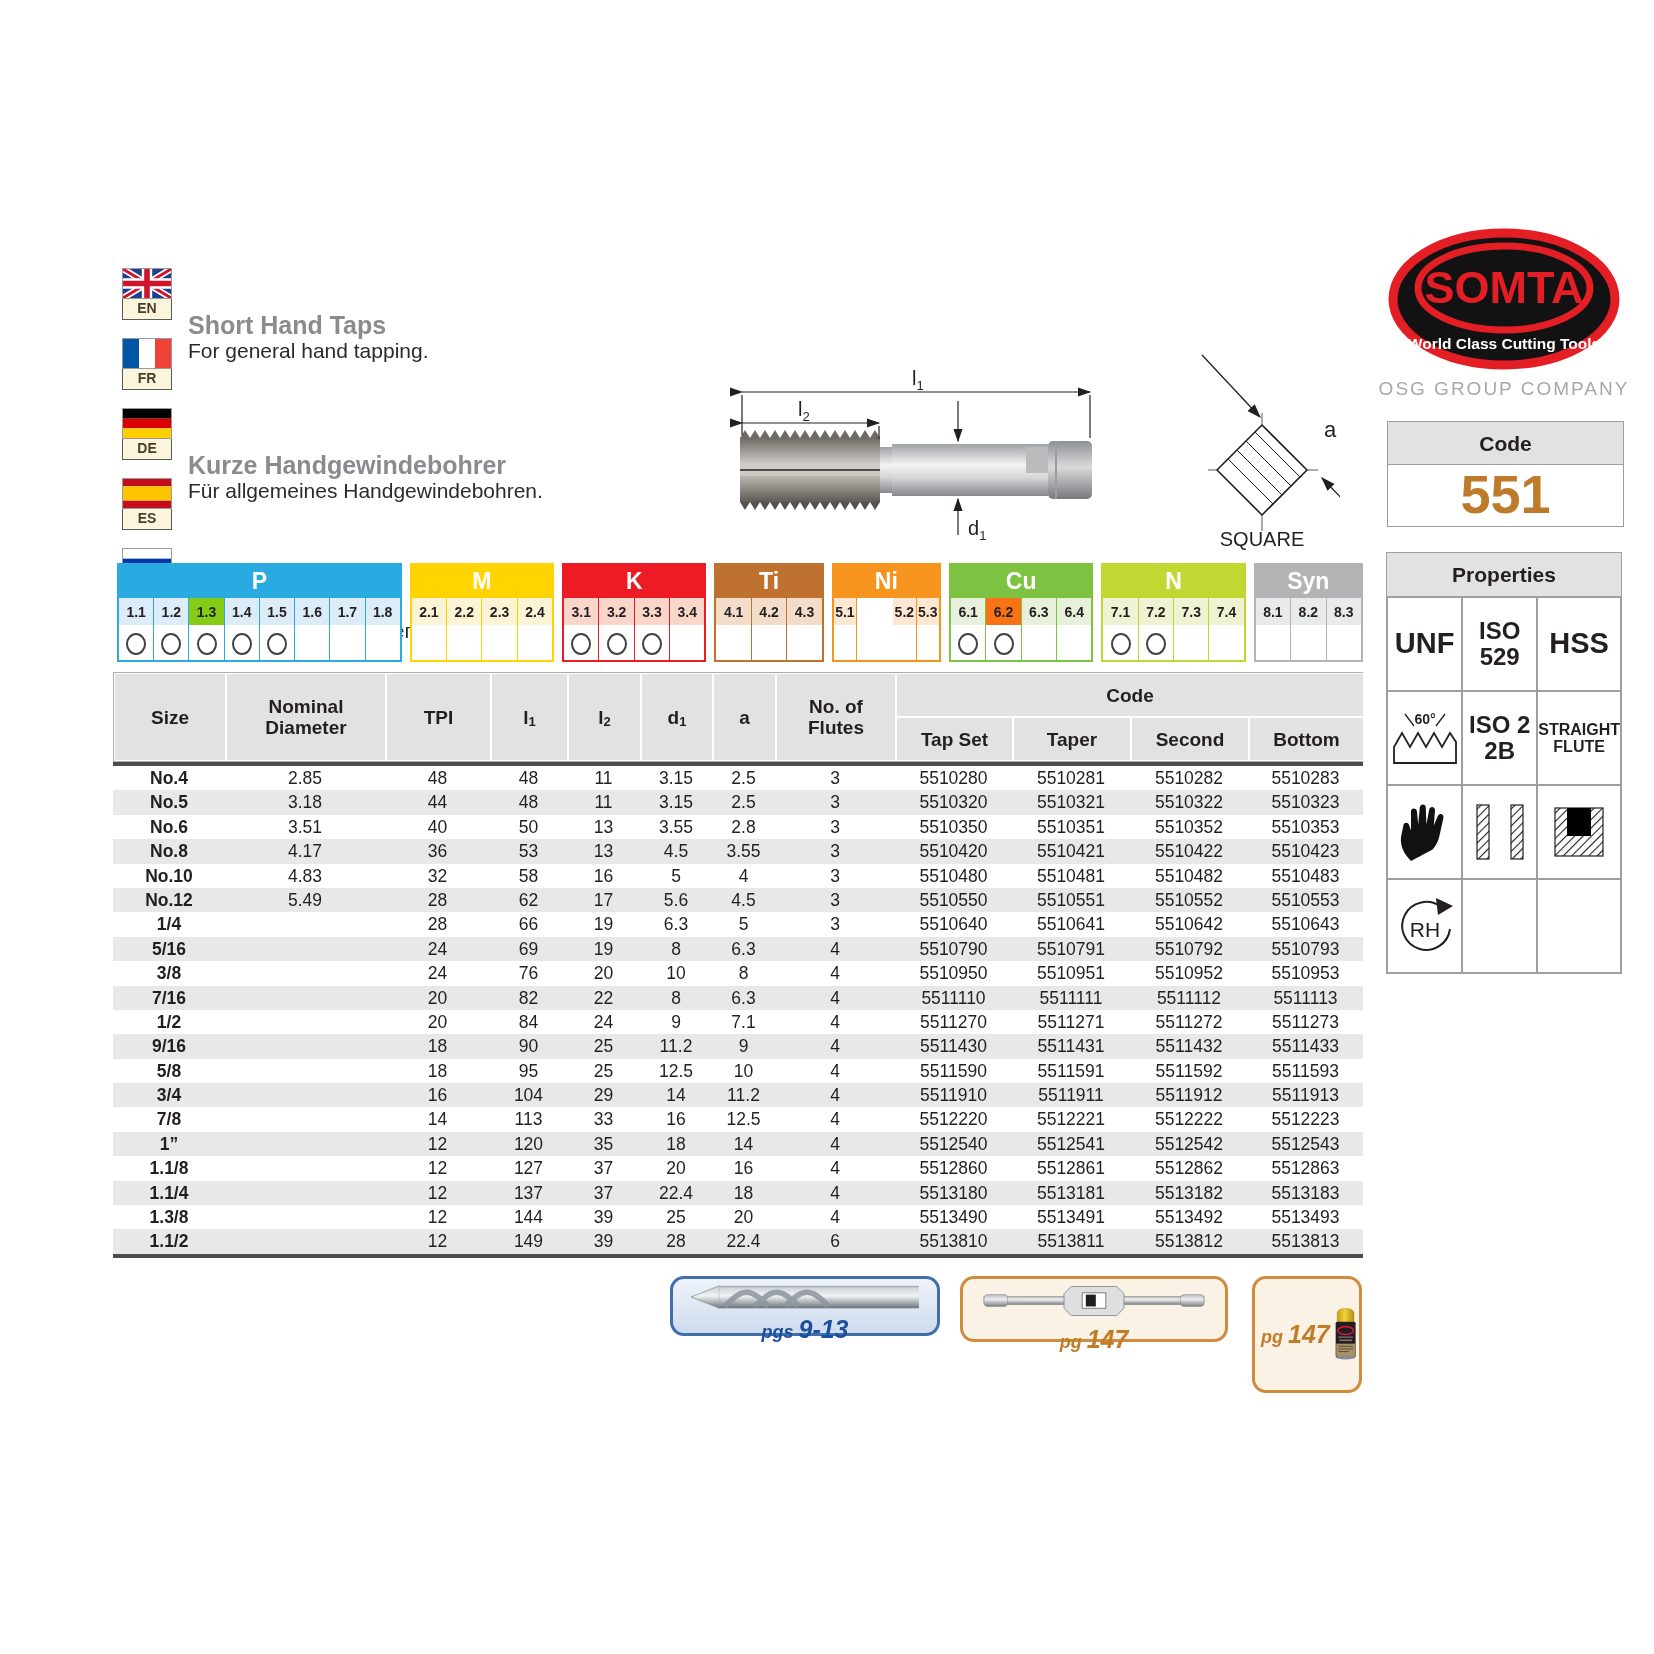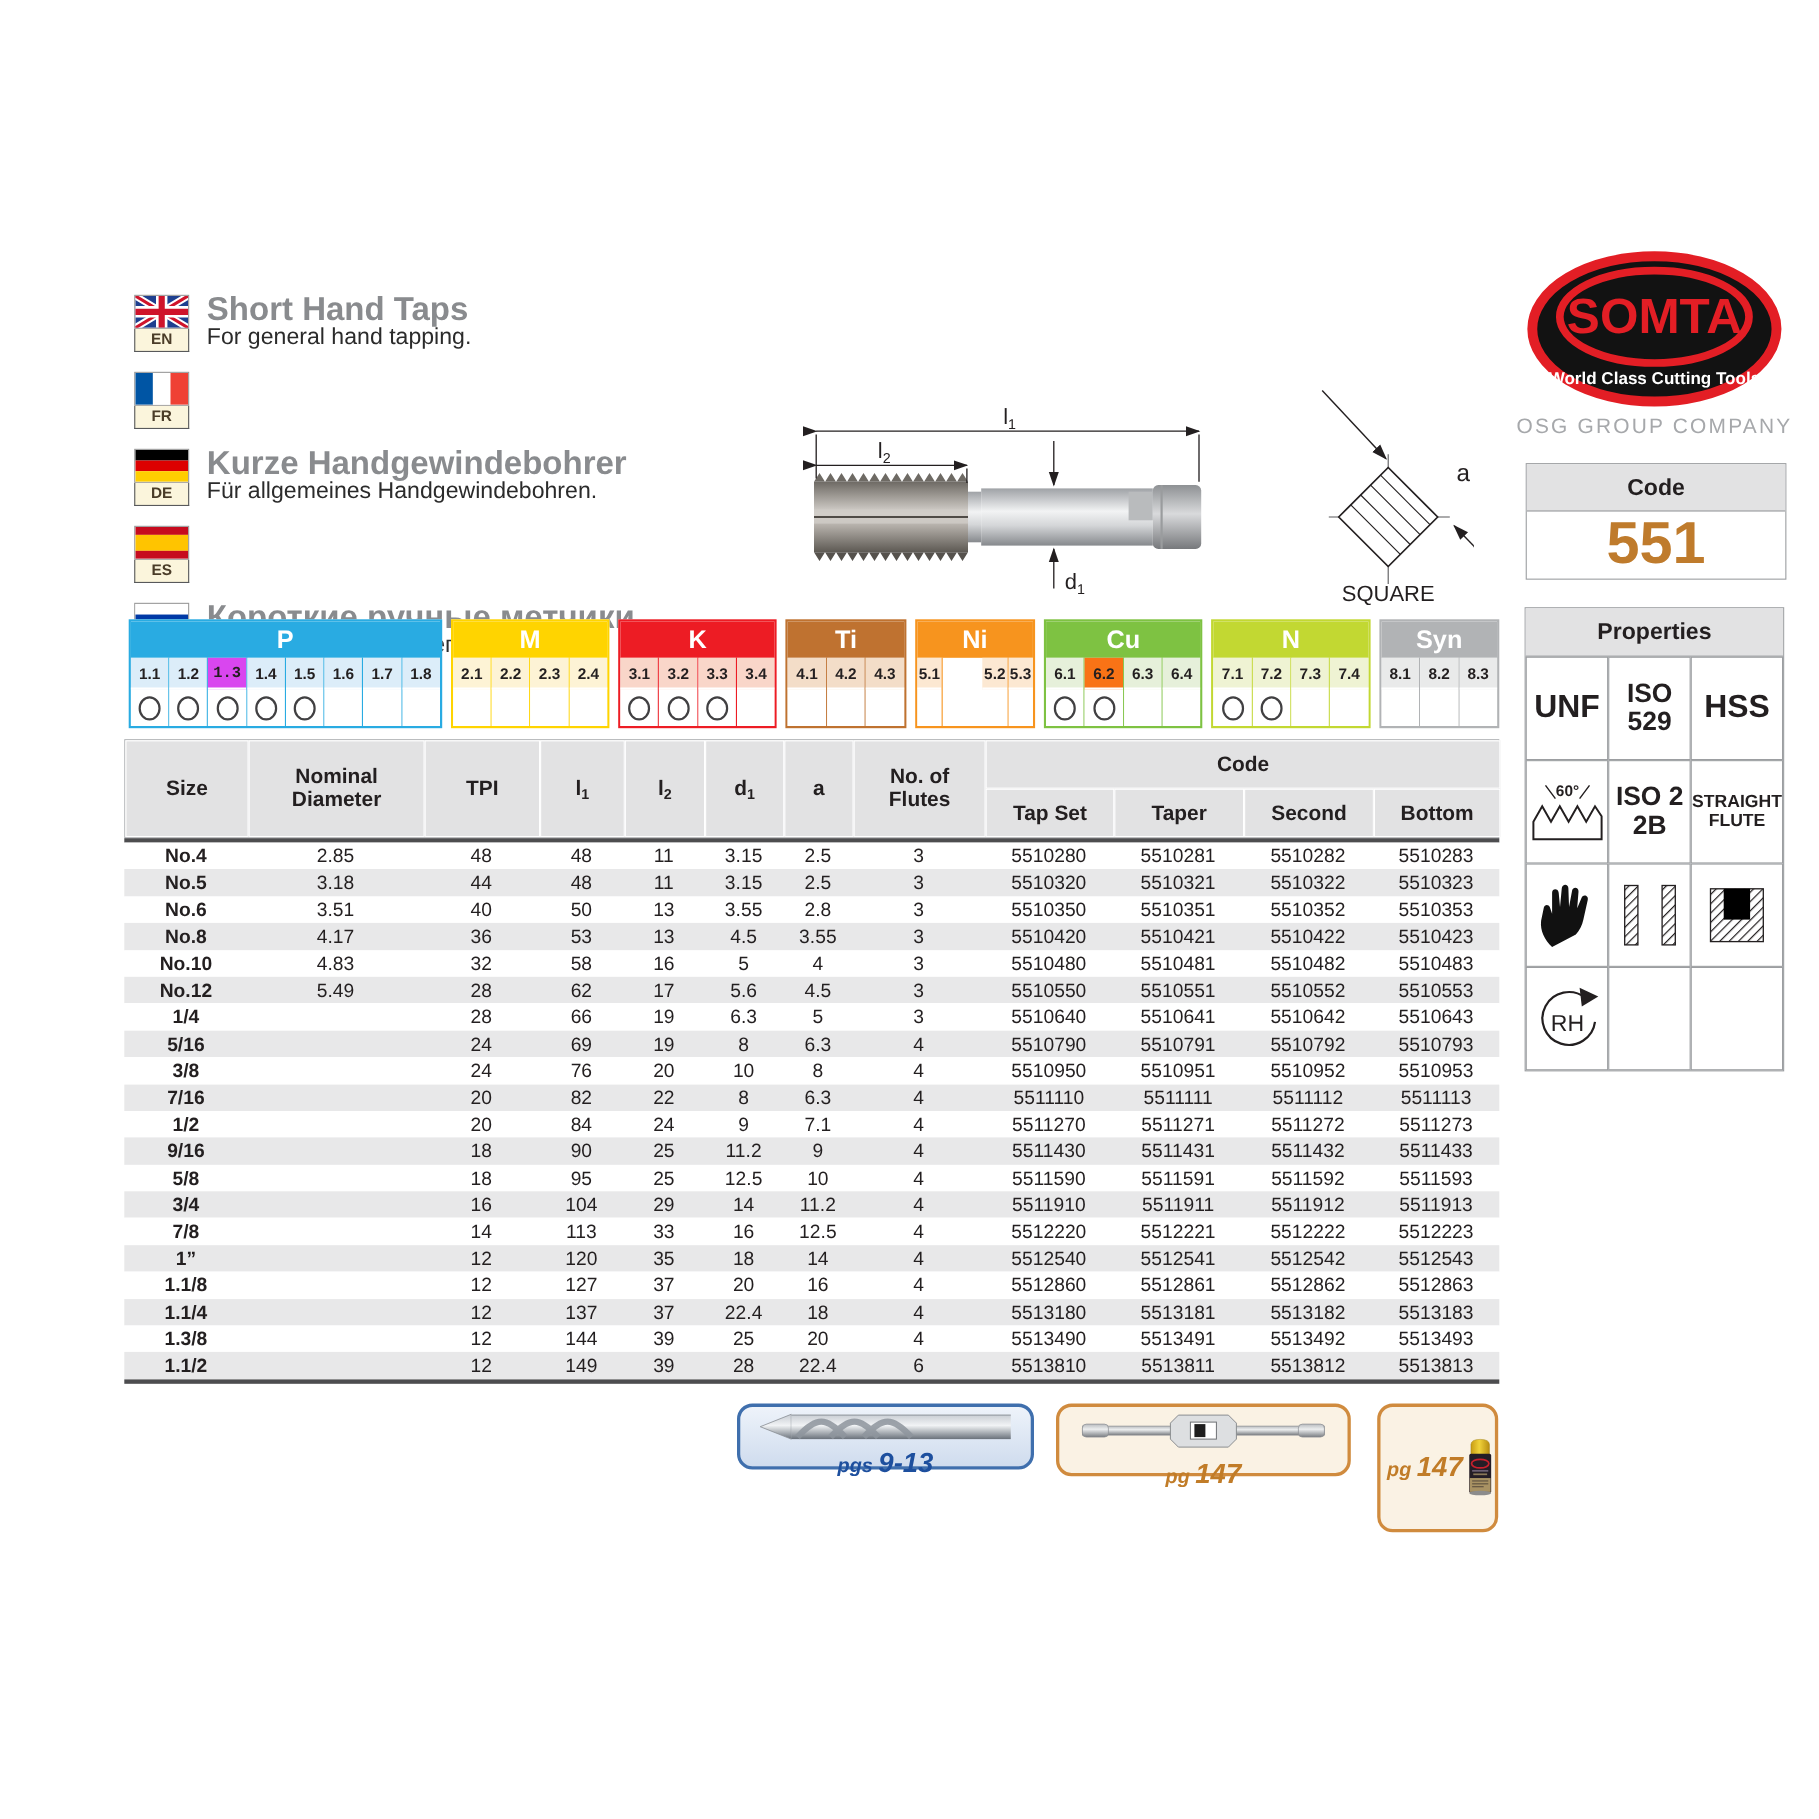--- a/index.html
+++ b/index.html
@@ -9,21 +9,21 @@
     font-family: "Liberation Sans", sans-serif; color:#231f20; overflow:hidden;
   }
 
   
   .languages { position:absolute; left:122px; top:268px; width:560px; }
   .lang-item { display:flex; gap:16px; height:55px; margin-bottom:15px; }
   .flag-col { width:50px; flex:0 0 50px; }
   .flag-col svg { display:block; width:50px; height:31px; border:1px solid #9a9a9a; }
   .lang-tag { width:50px; height:21px; background:#fbf5dc; border:1px solid #58595b; border-top:none;
               font-size:14px; font-weight:bold; color:#4a3c28; text-align:center; line-height:19px; }
-  .lang-title { font-size:30px; font-weight:bold; color:#898b8e; line-height:27px; }
+  .lang-title { font-size:25px; font-weight:bold; color:#898b8e; line-height:27px;margin-top:44px; }
   .lang-sub { font-size:21px; color:#2b2b2b; line-height:24px; }
 
   
   .drawing { position:absolute; left:690px; top:335px; width:650px; height:215px; }
 
   
   .logo-box { position:absolute; left:1388px; top:228px; width:232px; height:142px; }
   .company { position:absolute; left:1372px; top:378px; width:264px; text-align:center;
              font-size:19px; color:#a6a8ab; letter-spacing:2px; }
   .code-box { position:absolute; left:1387px; top:421px; width:237px; border:1.5px solid #9c9ea1; background:#fff; }
@@ -317,21 +317,21 @@
               <span class="circle"></span>
             </div>
           </div>
           <div class="mat-cell" style="border-left: 1.5px solid rgb(41, 171, 226);">
             <div class="mat-num" style="background: rgb(220, 237, 249);">1.2</div>
             <div class="mat-mark">
               <span class="circle"></span>
             </div>
           </div>
           <div class="mat-cell" style="border-left: 1.5px solid rgb(41, 171, 226);">
-            <div class="mat-num" style="background: #d946ef; font-family: Liberation Mono, monospace;">1.3</div>
+            <div class="mat-num" style="background: #84cc16;">1.3</div>
             <div class="mat-mark">
               <span class="circle"></span>
             </div>
           </div>
           <div class="mat-cell" style="border-left: 1.5px solid rgb(41, 171, 226);">
             <div class="mat-num" style="background: rgb(220, 237, 249);">1.4</div>
             <div class="mat-mark">
               <span class="circle"></span>
             </div>
           </div>

